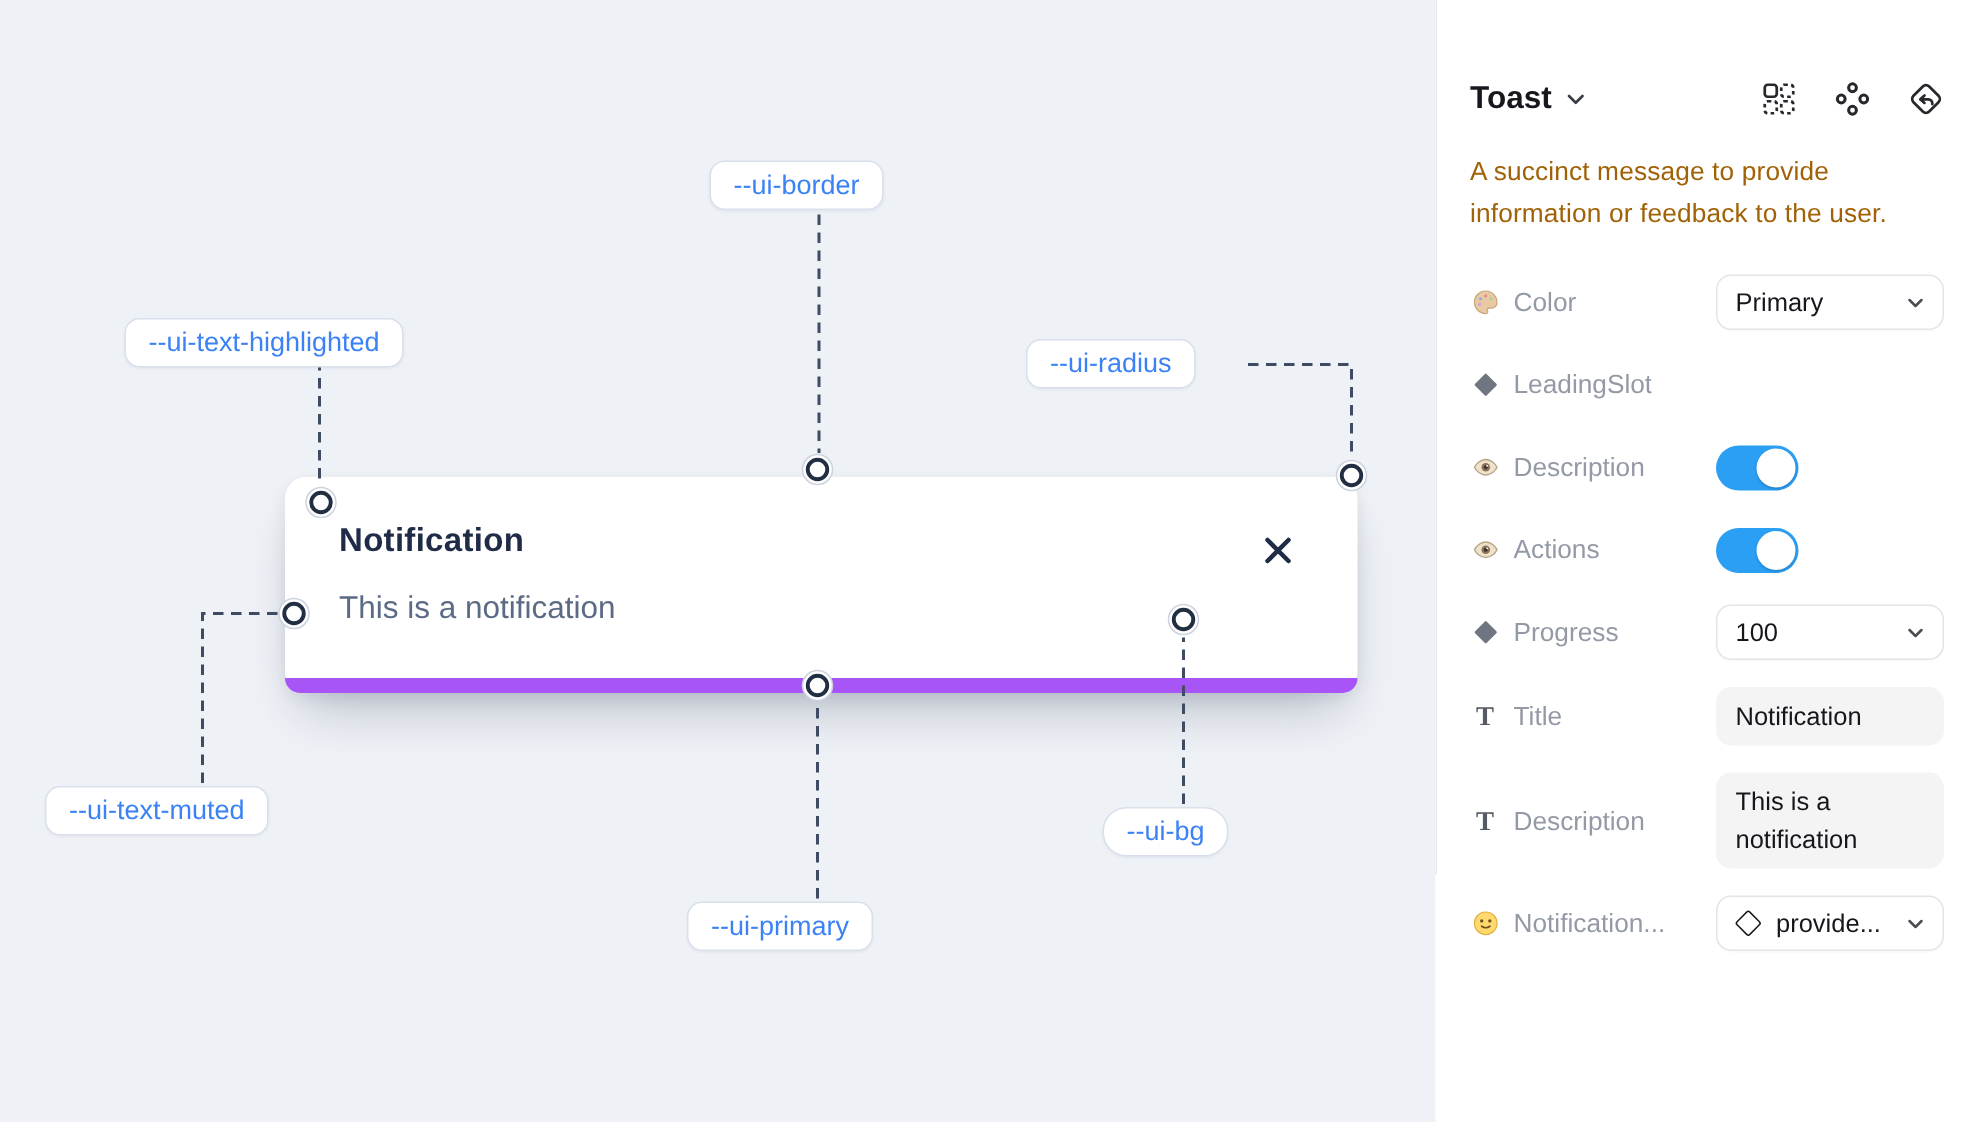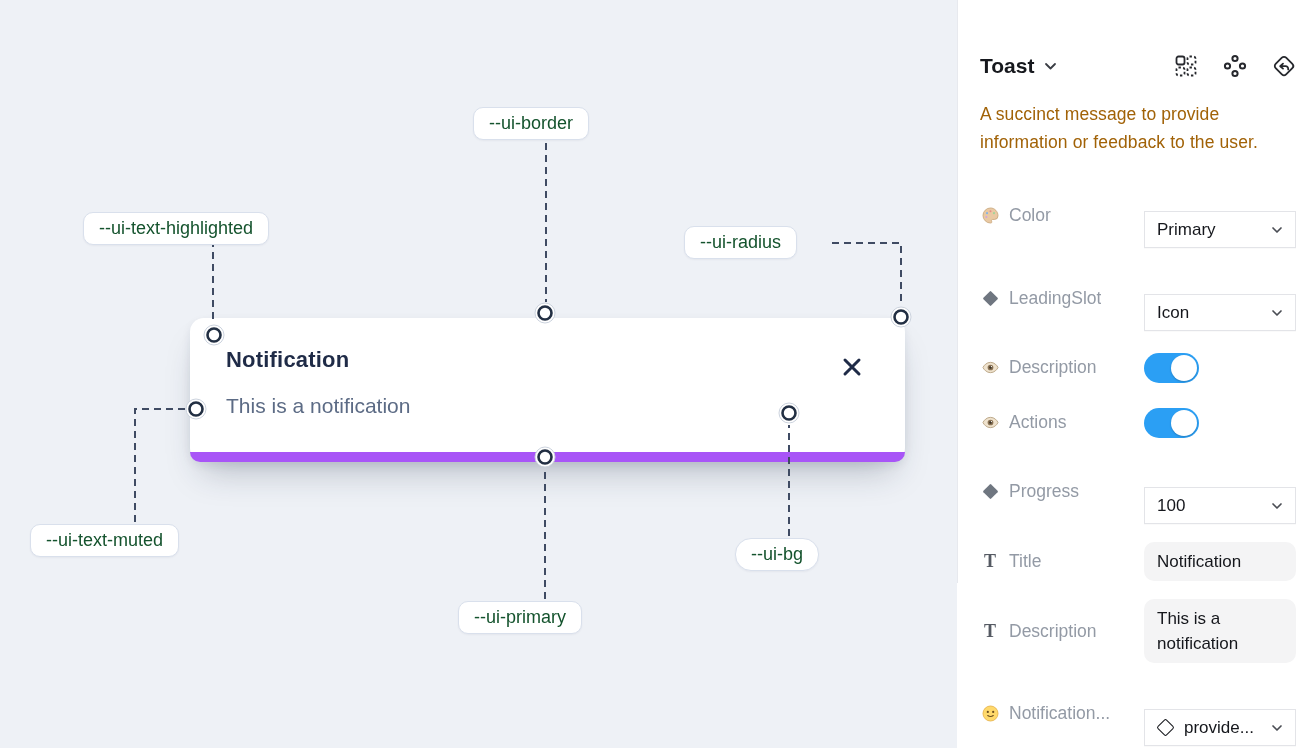--- a/index.html
+++ b/index.html
@@ -50,21 +50,21 @@
     background: #a855f7;
     border-radius: 0 0 14px 14px;
   }
 
   .pill {
     position: absolute; z-index: 4;
     background: #ffffff;
     border: 1px solid #d9e0ec;
     border-radius: 10px;
     padding: 5px 15px;
-    font-size: 18px; color: #14532d;
+    font-size: 18px; color: #3b82f6;
     white-space: nowrap;
     box-shadow: 0 1px 2px rgba(30,42,70,0.05);
   }
 
   
   .panel {
     width: 355px; height: 583px;
     background: #ffffff;
     border-left: 1px solid #e7e9ee;
     padding: 54px 16px 0 22px;
@@ -108,27 +108,26 @@
     width: 11px; height: 11px; background: #6f7680;
     transform: rotate(45deg); border-radius: 1px;
   }
   .t-glyph { font-family: "Liberation Serif", serif; font-weight: 700; font-size: 18px; color: #555a63; }
 
   .control { width: 152px; flex: none; }
   .select {
     height: 37px;
     background: #fff;
     border: 1px solid #e3e4e8;
-    border-radius: 0;
+    border-radius: 10px;
     display: flex; align-items: center;
     padding: 0 12px;
     font-size: 17px; font-weight: 500; color: #15171c;
     cursor: pointer;
     box-shadow: 0 1px 1px rgba(0,0,0,0.02);
-    margin-top: 28px;
   }
   .select .sel-val { flex: 1 1 auto; overflow: hidden; white-space: nowrap; text-overflow: ellipsis; }
   .select .chev { flex: none; margin-left: 6px; }
   .diamond-outline {
     width: 13px; height: 13px;
     border: 1.8px solid #16181d;
     transform: rotate(45deg);
     border-radius: 2px;
     margin-right: 12px; margin-left: 2px;
     flex: none;
@@ -278,26 +277,20 @@
       </div>
     </div>
 
     <div class="prop-row">
       <div class="prop-label">
         <span class="prop-icon">
             <span class="diamond-solid"></span>
           </span>
         <span class="lbl">LeadingSlot</span>
       </div>
-      <div class="control select">
-        <span class="sel-val">Icon</span>
-        <svg class="chev" width="12" height="8" viewBox="0 0 12 8">
-            <path d="M2 2 L6 6 L10 2" stroke="#4a4d54" stroke-width="1.7" fill="none" stroke-linecap="round" stroke-linejoin="round"></path>
-          </svg>
-      </div>
     </div>
 
     <div class="prop-row">
       <div class="prop-label">
         <span class="prop-icon">
           <svg width="19" height="19" viewBox="0 0 24 24">
             <path d="M12 5.5c4.8 0 8.3 3.8 9.5 6.5-1.2 2.7-4.7 6.5-9.5 6.5S3.7 14.7 2.5 12C3.7 9.3 7.2 5.5 12 5.5z" fill="#efe2cd" stroke="#b9a586" stroke-width="1.2"></path>
             <circle cx="12" cy="12" r="3.6" fill="#8a7355"></circle>
               <circle cx="12" cy="12" r="1.6" fill="#3c3224"></circle>
               <circle cx="13.2" cy="10.8" r="0.8" fill="#fff"></circle>

